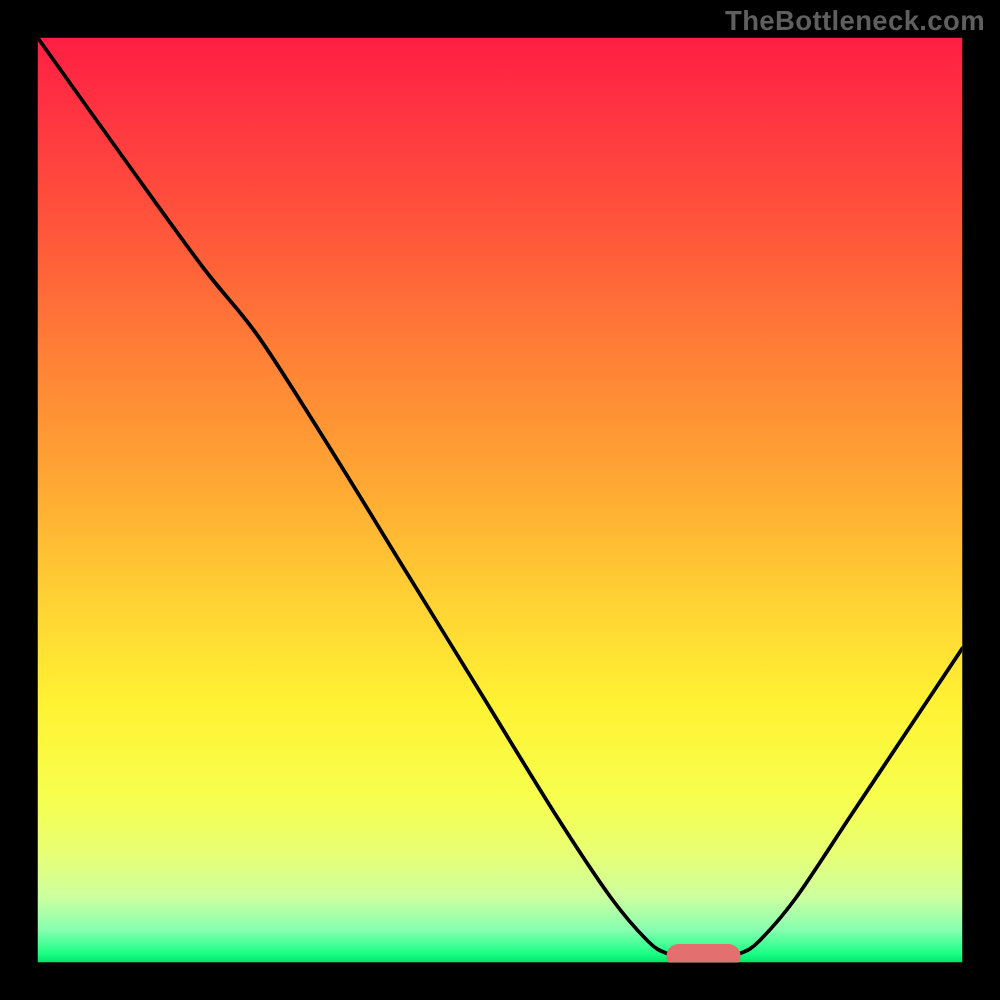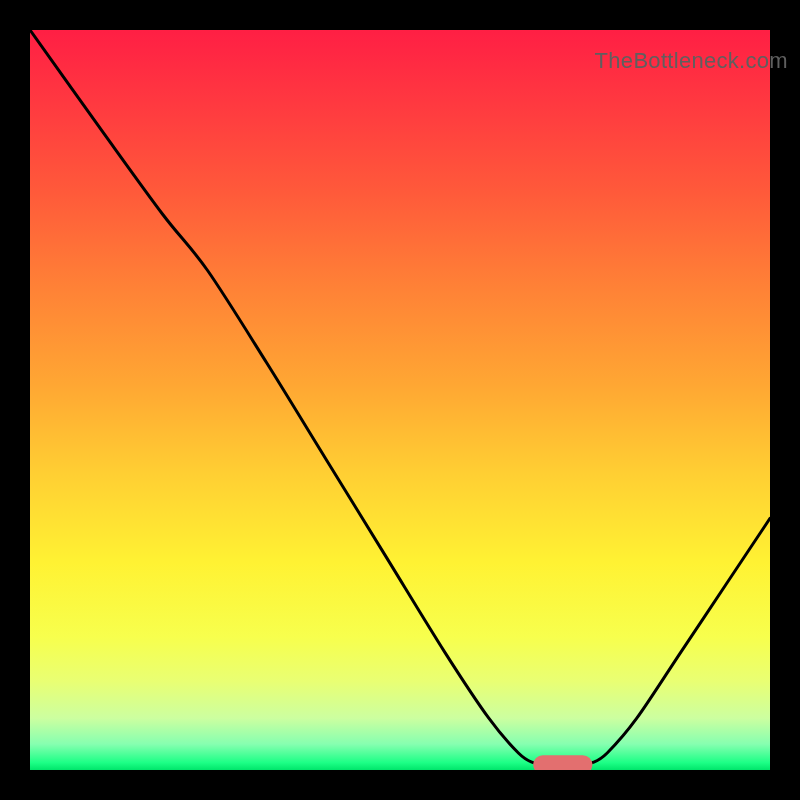--- a/index.html
+++ b/index.html
@@ -16,24 +16,23 @@
     width: 800px;
     height: 800px;
     background: #000000;
   }
   .watermark {
     position: absolute;
     top: 4px;
     right: 12px;
     color: #5f5f5f;
     font-size: 22px;
-    font-weight: 400;
+    font-weight: 700;
     letter-spacing: 0.3px;
     z-index: 10;
-    margin-top: 44px;
   }
   .plot {
     position: absolute;
     left: 30px;
     top: 30px;
     width: 740px;
     height: 740px;
   }
   .plot svg {
     display: block;

